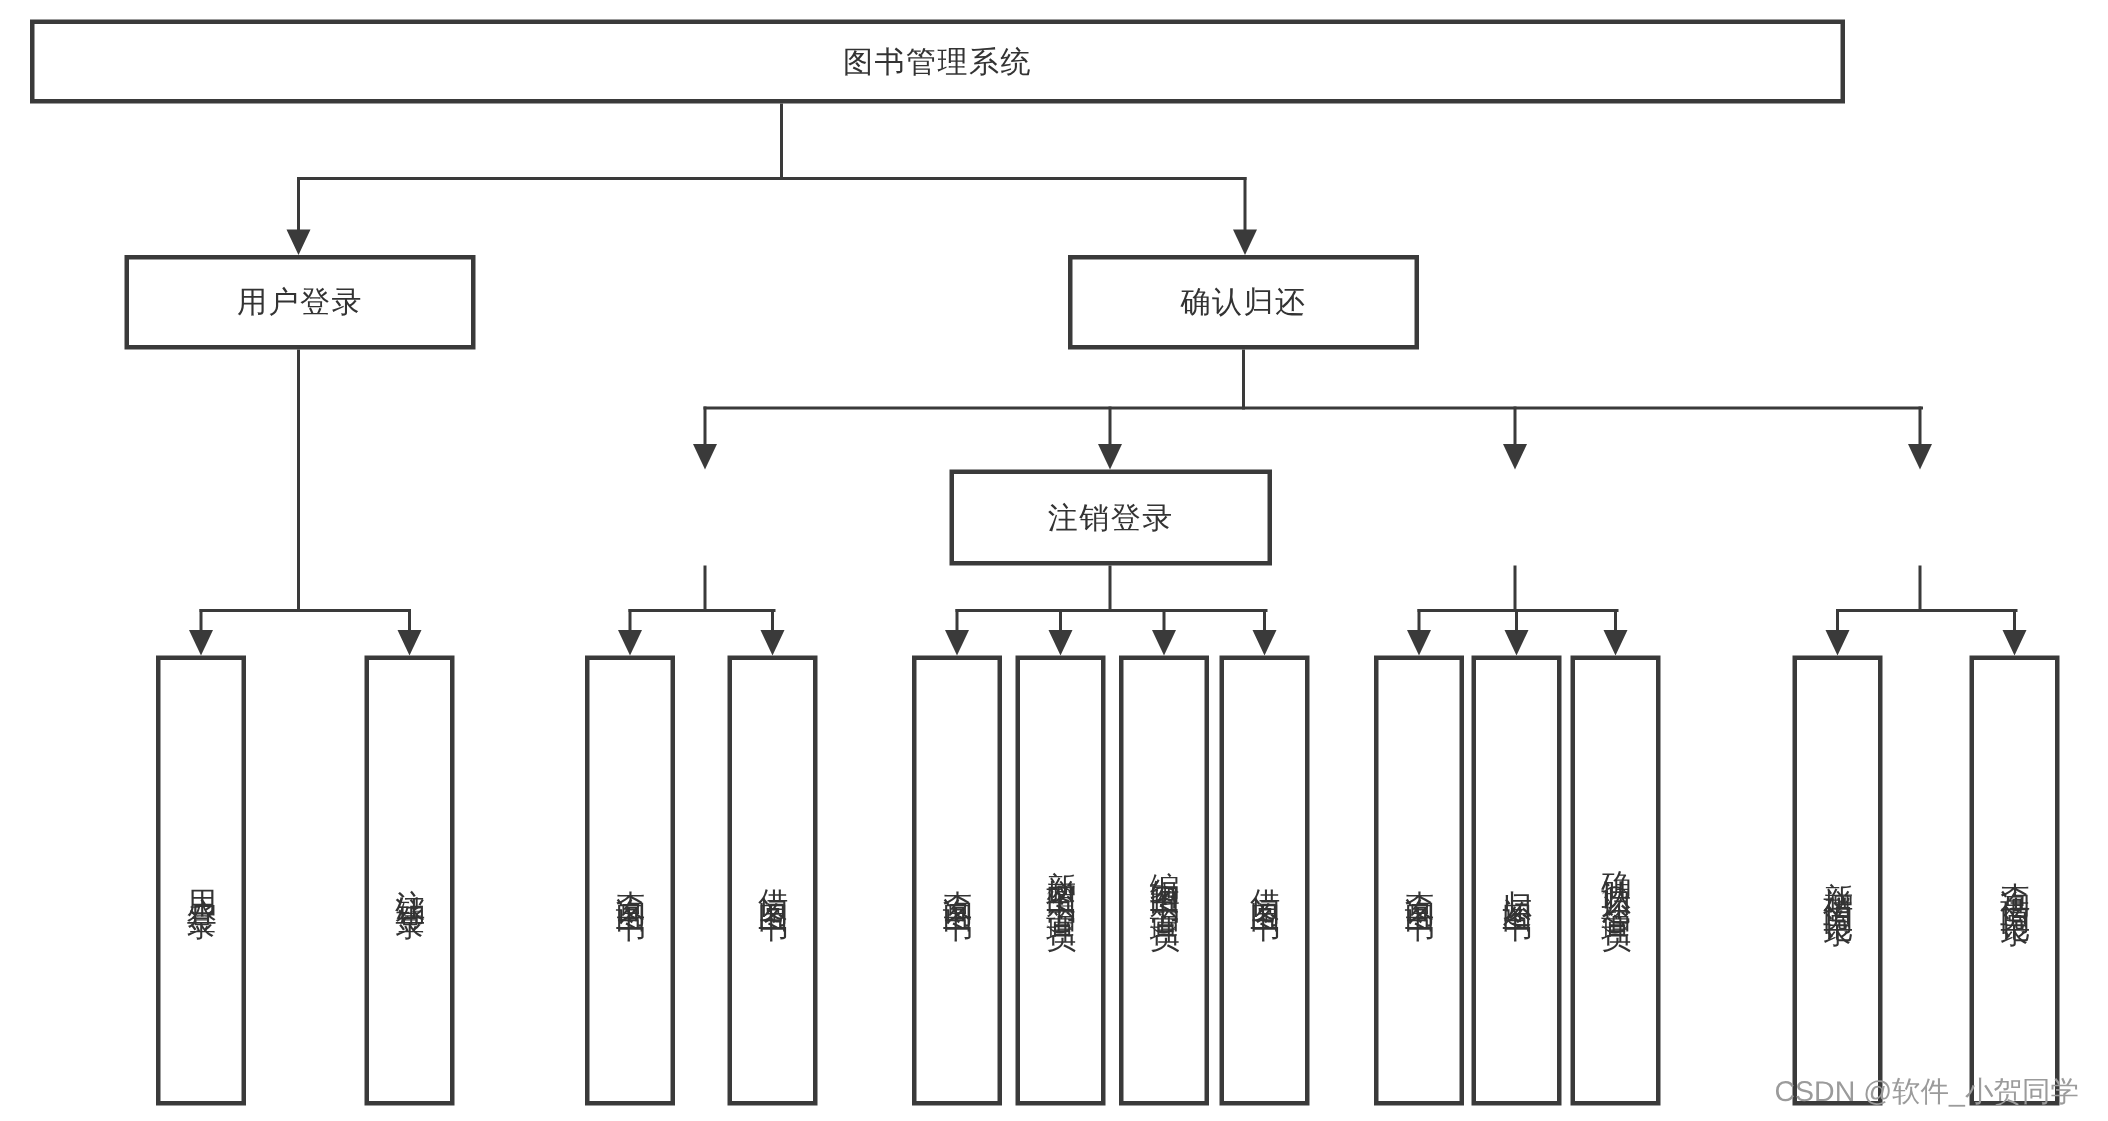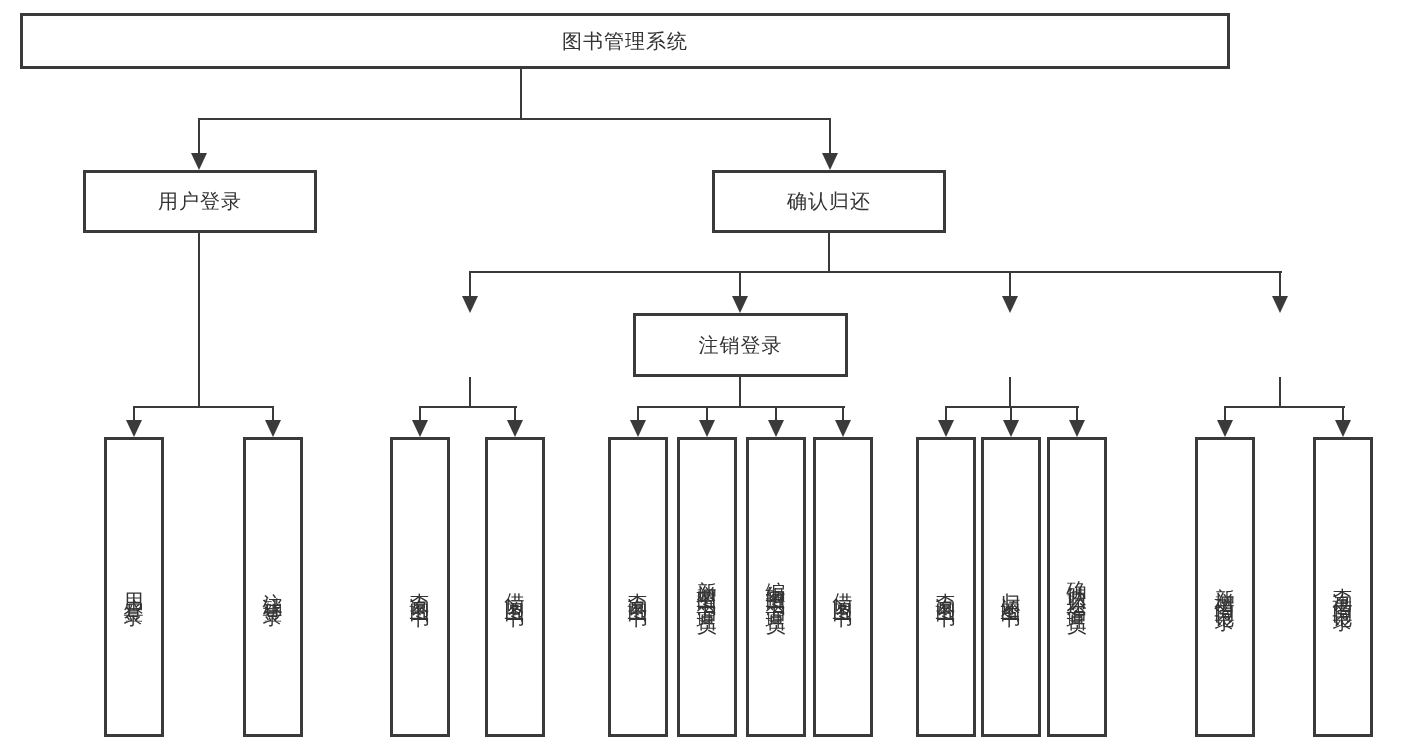--- a/index.html
+++ b/index.html
@@ -111,14 +111,15 @@
   <div class="ar" style="left:1003px;top:420px"></div>
   <div class="ln" style="left:1076px;top:406px;width:2px;height:18px"></div>
   <div class="ar" style="left:1069px;top:420px"></div>
 
   <div class="ln" style="left:1224px;top:406px;width:121px;height:2px"></div>
   <div class="ln" style="left:1224px;top:406px;width:2px;height:18px"></div>
   <div class="ar" style="left:1217px;top:420px"></div>
   <div class="ln" style="left:1342px;top:406px;width:2px;height:18px"></div>
   <div class="ar" style="left:1335px;top:420px"></div>
 
+  <div class="wm">CSDN @软件_小贺同学</div>
 
 </div>
 
 </body></html>

